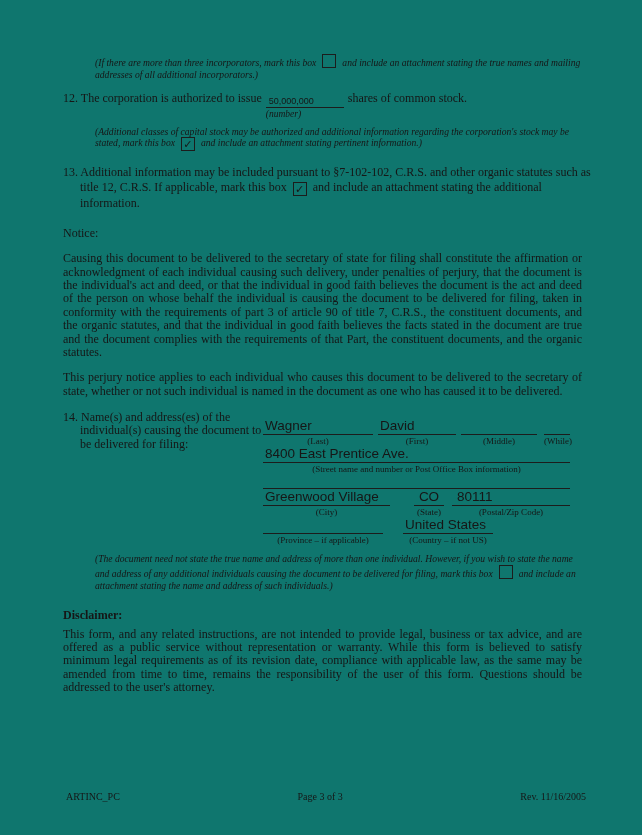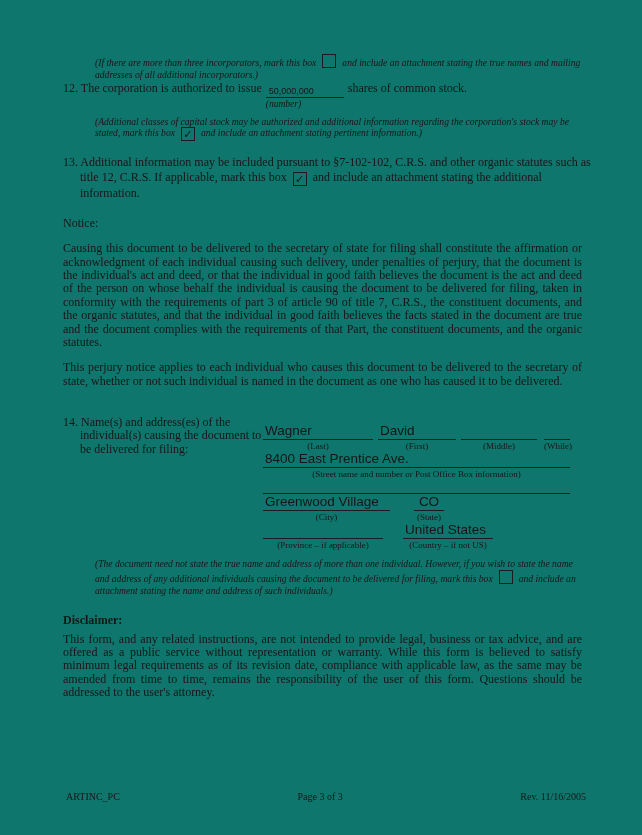--- a/index.html
+++ b/index.html
@@ -64,21 +64,21 @@
     line-height:12px;
     padding:0 3px;
   }
   .inline-field .ifl{
     display:block;
     font-style:italic;
     font-size:9.5px;
     line-height:12px;
   }
   
-  .row14{display:flex;margin-top:28px;}
+  .row14{display:flex;margin-top:13px;}
   .left14{
     width:200px;
     line-height:13.2px;
     padding-left:17px;
     text-indent:-17px;
     box-sizing:border-box;
   }
   .fields14{width:310px;margin-top:7px;}
   .frow{display:flex;}
   .fcell{box-sizing:border-box;}
@@ -116,21 +116,21 @@
   .heading{line-height:14px;}
   .bold{font-weight:bold;}
   .footer{
     position:absolute;
     left:66px;right:56px;bottom:32px;
     display:flex;
     justify-content:space-between;
     font-size:10px;
     line-height:12px;
   }
-  .mt6{margin-top:6px;} .mt8{margin-top:8px;} .mt10{}
+  .mt6{margin-top:6px;} .mt8{margin-top:8px;} .mt10{margin-top:10px;}
   .mt12{margin-top:12px;} .mt14{margin-top:14px;} .mt16{margin-top:16px;}
 </style>
 </head>
 <body>
 
 <div class="page">
 
   <div class="fine"><span>(If there are more than three incorporators, mark this box</span><span class="checkbox"></span><span>and include an attachment stating the true names and mailing addresses of all additional incorporators.)</span></div>
 
   <div class="item mt10"><span>12.</span>
@@ -179,20 +179,24 @@
       <div class="blankline"></div>
 
       <div class="frow">
         <div class="fcell w-city">
           <span class="fval">Greenwood Village</span>
           <span class="flbl">(City)</span>
         </div>
         <div class="fcell w-state">
           <span class="fval">CO</span>
           <span class="flbl">(State)</span>
+        </div>
+        <div class="fcell w-zip">
+          <span class="fval">80111</span>
+          <span class="flbl">(Postal/Zip Code)</span>
         </div>
       </div>
 
       <div class="frow">
         <div class="fcell w-province">
           <span class="fval"></span>
           <span class="flbl">(Province – if applicable)</span>
         </div>
         <div class="fcell w-country">
           <span class="fval">United States</span>

